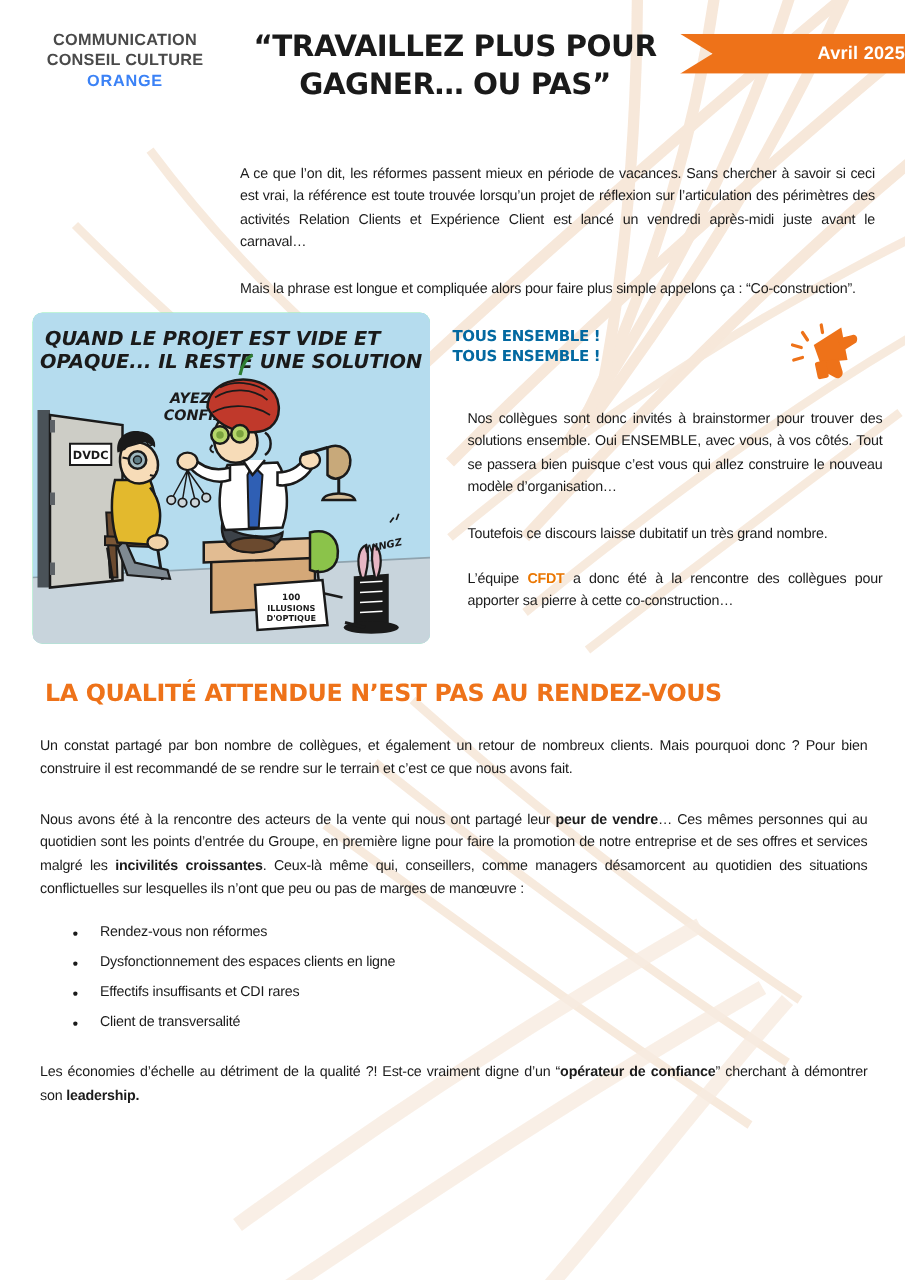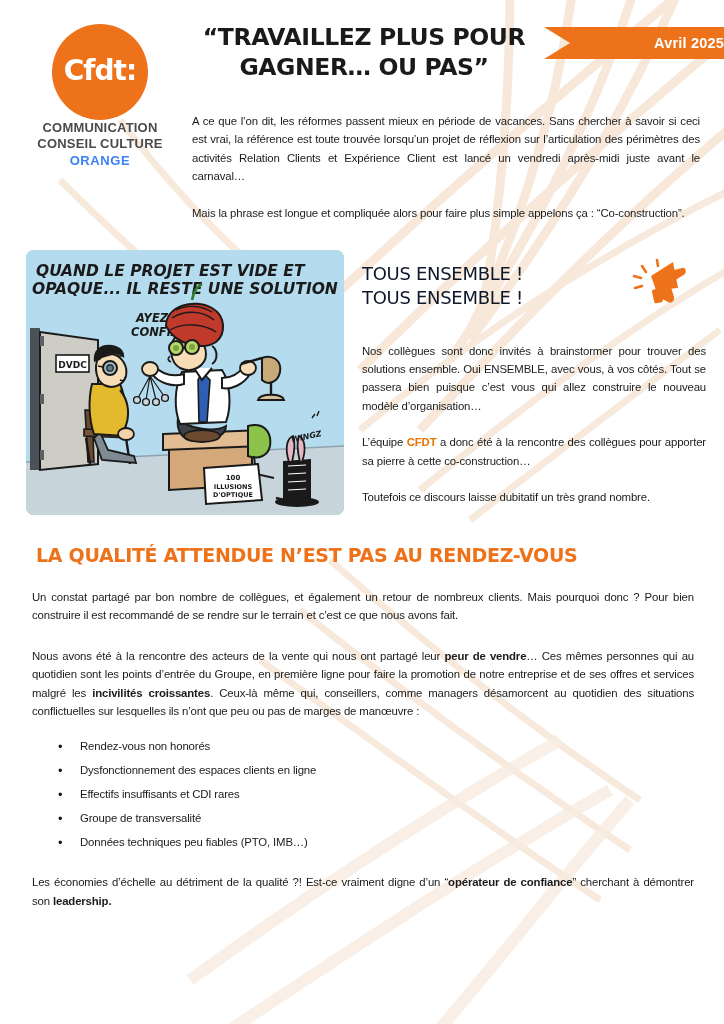--- a/index.html
+++ b/index.html
@@ -119,21 +119,21 @@
     font-family: "Liberation Sans Narrow", "Liberation Sans", sans-serif;
     font-weight: 700;
     font-size: 14.5px;
     letter-spacing: 0.2px;
     padding-left: 18px;
   }
 
   
   #intro-block {
     position: absolute;
-    left: 192px; top: 112px;
+    left: 192px; top: 130px;
     width: 508px;
   }
   #intro-block p { margin: 0 0 18px 0; }
   #intro-block p:last-child { margin-bottom: 0; }
 
   
   #cartoon {
     position: absolute;
     left: 26px; top: 250px;
     width: 318px; height: 265px;
@@ -146,36 +146,36 @@
 
   
   #right-col {
     position: absolute;
     left: 362px; top: 262px;
     width: 344px;
     z-index: 2;
   }
   #tous-ensemble {
     font-family: "DejaVu Sans", sans-serif;
-    font-weight: normal;
-    font-size: 18px;
-    color: #0f172a;
+    font-weight: bold;
+    font-size: 12px;
+    color: #0369a1;
     line-height: 1.32;
     letter-spacing: -0.3px;
   }
   #tous-ensemble span { display: block; }
   #megaphone {
     position: absolute;
     right: 18px; top: -6px;
     width: 62px; height: 56px;
   }
   #right-paras {
     margin-top: 32px;
   }
-  #right-paras p { margin: 0 0 18px 0; }
+  #right-paras p { margin: 0 0 18px 12px; }
   #right-paras p:last-child { margin-bottom: 0; }
 
   
   #section-heading {
     position: absolute;
     left: 36px; top: 544px;
     font-family: "DejaVu Sans", sans-serif;
     font-weight: bold;
     font-size: 19px;
     color: #ee7219;
@@ -244,23 +244,20 @@
   <g clip-path="url(#pageclip)" stroke="#f8ece1" fill="none" stroke-width="12" opacity="0.8">
     <path d="M 190 980 C 300 900 420 820 560 740"></path>
     <path d="M 230 1030 C 350 950 470 870 610 790"></path>
     <path d="M 430 1040 C 500 960 560 880 630 800"></path>
   </g>
 </svg>
 
 <div id="header">
 
   <div id="logo-block">
-    <div id="logo-circle">
-      <span class="logo-word">Cfdt:</span>
-    </div>
     <div id="logo-sub1">COMMUNICATION</div>
     <div id="logo-sub2">CONSEIL CULTURE</div>
     <div id="logo-orange">ORANGE</div>
   </div>
 
   <div id="headline">
     <span class="hl-line">“TRAVAILLEZ PLUS POUR</span>
     <span class="hl-line">GAGNER… OU PAS”</span>
   </div>
 
@@ -406,39 +403,38 @@
     <g stroke="#ee7219" stroke-width="2.6" stroke-linecap="round" fill="none">
       <path d="M16 10 L20 16"></path>
       <path d="M8 20 L15 22"></path>
       <path d="M9 32 L16 30"></path>
       <path d="M31 4 L32 10"></path>
     </g>
   </svg>
 
   <div id="right-paras">
     <p class="body-text">Nos collègues sont donc invités à brainstormer pour trouver des solutions ensemble. Oui ENSEMBLE, avec vous, à vos côtés. Tout se passera bien puisque c’est vous qui allez construire le nouveau modèle d’organisation…</p>
+    <p class="body-text">Toutefois ce discours laisse dubitatif un très grand nombre.</p>
     <p class="body-text"><span>L’équipe </span><span class="orange-word">CFDT</span><span> a donc été à la rencontre des collègues pour apporter sa pierre à cette co-construction…</span></p>
-    <p class="body-text">Toutefois ce discours laisse dubitatif un très grand nombre.</p>
   </div>
 </div>
 
 <div id="section-heading">LA QUALITÉ ATTENDUE N’EST PAS AU RENDEZ-VOUS</div>
 
 <div id="main-body">
 
   <div id="lead-lines">
     <p class="body-text">Un constat partagé par bon nombre de collègues, et également un retour de nombreux clients. Mais pourquoi donc ? Pour bien construire il est recommandé de se rendre sur le terrain et c’est ce que nous avons fait.</p>
   </div>
 
   <p class="body-text"><span>Nous avons été à la rencontre des acteurs de la vente qui nous ont partagé leur </span><b>peur de vendre</b><span>… Ces mêmes personnes qui au quotidien sont les points d’entrée du Groupe, en première ligne pour faire la promotion de notre entreprise et de ses offres et services malgré les </span><b>incivilités croissantes</b><span>. Ceux-là même qui, conseillers, comme managers désamorcent au quotidien des situations conflictuelles sur lesquelles ils n’ont que peu ou pas de marges de manœuvre :</span></p>
 
   <ul id="bullets" class="body-text">
-    <li>Rendez-vous non honorés</li>
+    <li>Rendez-vous non réformes</li>
     <li> Dysfonctionnement des espaces clients en ligne</li>
     <li>Effectifs insuffisants et CDI rares</li>
-    <li>Groupe de transversalité</li>
-    <li>Données techniques peu fiables (PTO, IMB…)</li>
+    <li>Client de transversalité</li>
   </ul>
 
   <div id="closing">
     <p class="body-text"><span>Les économies d’échelle au détriment de la qualité ?! Est-ce vraiment digne d’un “</span><b>opérateur de confiance</b><span>” cherchant à démontrer son </span><b>leadership.</b></p>
   </div>
 </div>
 
 </body></html>

